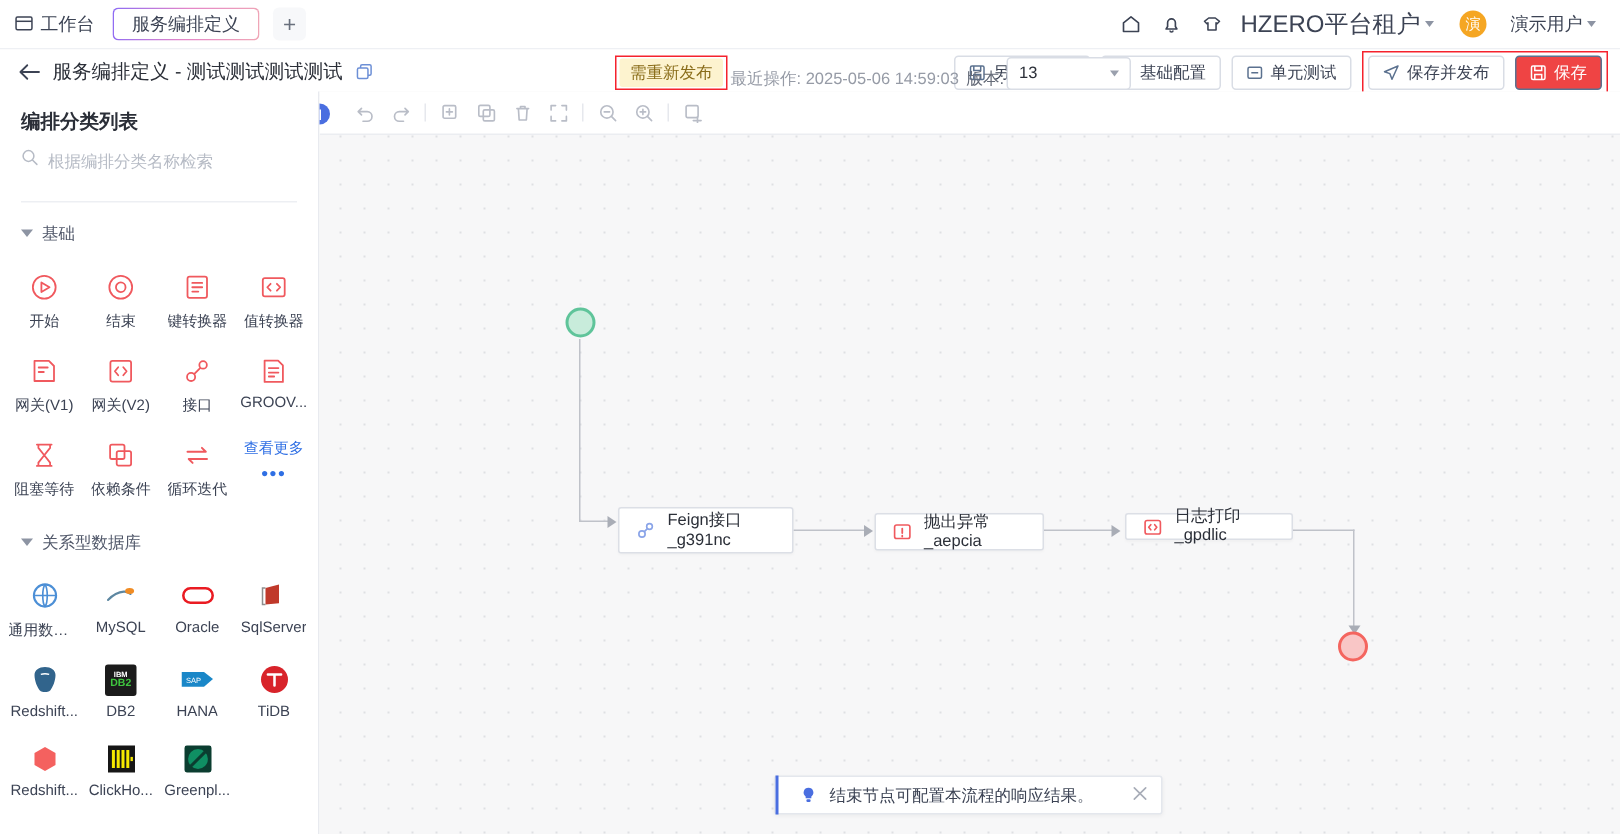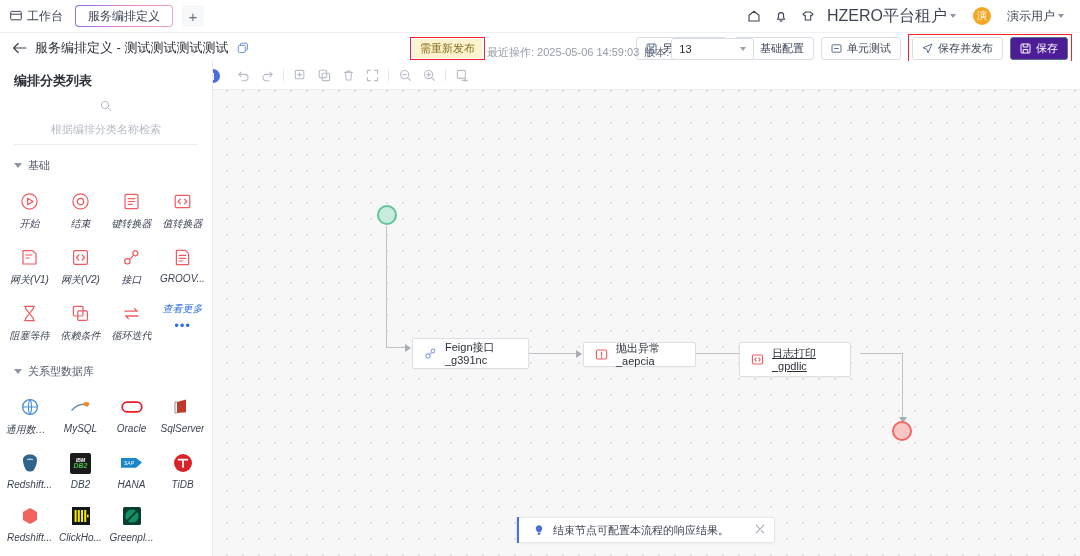--- a/index.html
+++ b/index.html
@@ -64,42 +64,42 @@
     display: flex; align-items: center; padding: 0 7px; font-size: 11px; color: #2b2f38;
   }
   .ver-select .caret { margin-left: auto; border-top-color: #9aa0ad; }
 
   .hdr-right { margin-left: auto; display: flex; align-items: center; gap: 7px; }
   .btn {
     height: 23px; border: 1px solid #d9dde5; border-radius: 3px; background: #fff;
     display: flex; align-items: center; gap: 5px; padding: 0 9px; font-size: 11px; color: #3c4354;
     white-space: nowrap;
   }
-  .btn.primary { background: #4c1d95; border-color: #5b718f; color: #fff; }
+  .btn.primary { background: #ef4444; border-color: #5b718f; color: #fff; }
   .btn svg { display: block; }
   .save-group { display: flex; align-items: center; gap: 7px; border: 1.5px solid #f5222d; padding: 2px 3px; }
 
   
   .sidebar {
     position: absolute; left: 0; top: 61px; width: 213px; height: 495px;
     background: #fff; border-right: 1px solid #e8eaef; overflow: hidden;
   }
   .sb-title { font-size: 13px; font-weight: bold; color: #2b2f38; padding: 11px 14px 8px; }
   .sb-search {
     margin: 0 14px; display: flex; align-items: center; gap: 6px;
-    border-bottom: 1px solid #edeff3; padding-bottom: 7px; flex-direction: column;
+    border-bottom: 1px solid #edeff3; padding-bottom: 18px;
   }
   .sb-search span.ph { font-size: 11px; color: #b6bbc5; }
   .sb-group { margin-top: 13px; }
   .sb-group-head {
     display: flex; align-items: center; gap: 6px; padding: 0 14px; font-size: 11px; color: #51586a;
   }
   .chev { width: 0; height: 0; border-left: 4px solid transparent; border-right: 4px solid transparent; border-top: 5px solid #8d94a3; }
   .sb-grid { display: grid; grid-template-columns: repeat(4, 1fr); margin-top: 10px; padding: 0 4px; }
-  .sb-item { display: flex; flex-direction: column; align-items: center; gap: 5px; padding: 7px 1px 8px; font-style: italic; }
+  .sb-item { display: flex; flex-direction: column; align-items: center; gap: 5px; padding: 7px 1px 8px; }
   .sb-item .ico { width: 22px; height: 22px; display: flex; align-items: center; justify-content: center; }
   .sb-item .lbl { font-size: 10px; color: #3c4354; max-width: 48px; overflow: hidden; text-overflow: ellipsis; white-space: nowrap; text-align: center; }
   .sb-item .lbl.link { color: #2f6fe4; }
   .dots { color: #2f6fe4; font-size: 13px; letter-spacing: 1px; line-height: 10px; }
 
   
   .bico { width: 21px; height: 21px; display: flex; align-items: center; justify-content: center; font-size: 7px; font-weight: bold; color:#fff; border-radius:2px;}
 
   
   .canvas {
@@ -618,21 +618,21 @@
   <div class="node" style="left:370px; top:281px; width:113px; height:25px;">
     <span class="nico">
       <svg width="13" height="13" viewBox="0 0 13 13">
           <rect x="1.4" y="2" width="10.2" height="9" rx="1.4" fill="none" stroke="#f0595e" stroke-width="1.1"></rect>
           <path d="M6.5 4.4v3M6.5 9.1v.6" stroke="#f0595e" stroke-width="1.2" stroke-linecap="round"></path>
         </svg>
     </span>
     <span class="ntxt">抛出异常_aepcia</span>
   </div>
 
-  <div class="node" style="left:526px; top:281px; width:112px; height:35px;text-decoration:underline;">
+  <div class="node" style="left:537px; top:281px; width:112px; height:18px;">
     <span class="nico">
       <svg width="13" height="13" viewBox="0 0 13 13">
           <rect x="1.4" y="2" width="10.2" height="9" rx="1.4" fill="none" stroke="#f0595e" stroke-width="1.1"></rect>
           <path d="M5.2 4.8 3.8 6.5l1.4 1.7M7.8 4.8l1.4 1.7-1.4 1.7" fill="none" stroke="#f0595e" stroke-width="1.1" stroke-linecap="round" stroke-linejoin="round"></path>
         </svg>
     </span>
     <span class="ntxt">日志打印_gpdlic</span>
   </div>
 
   <div class="end-node" style="left:679px; top:360px;"></div>

